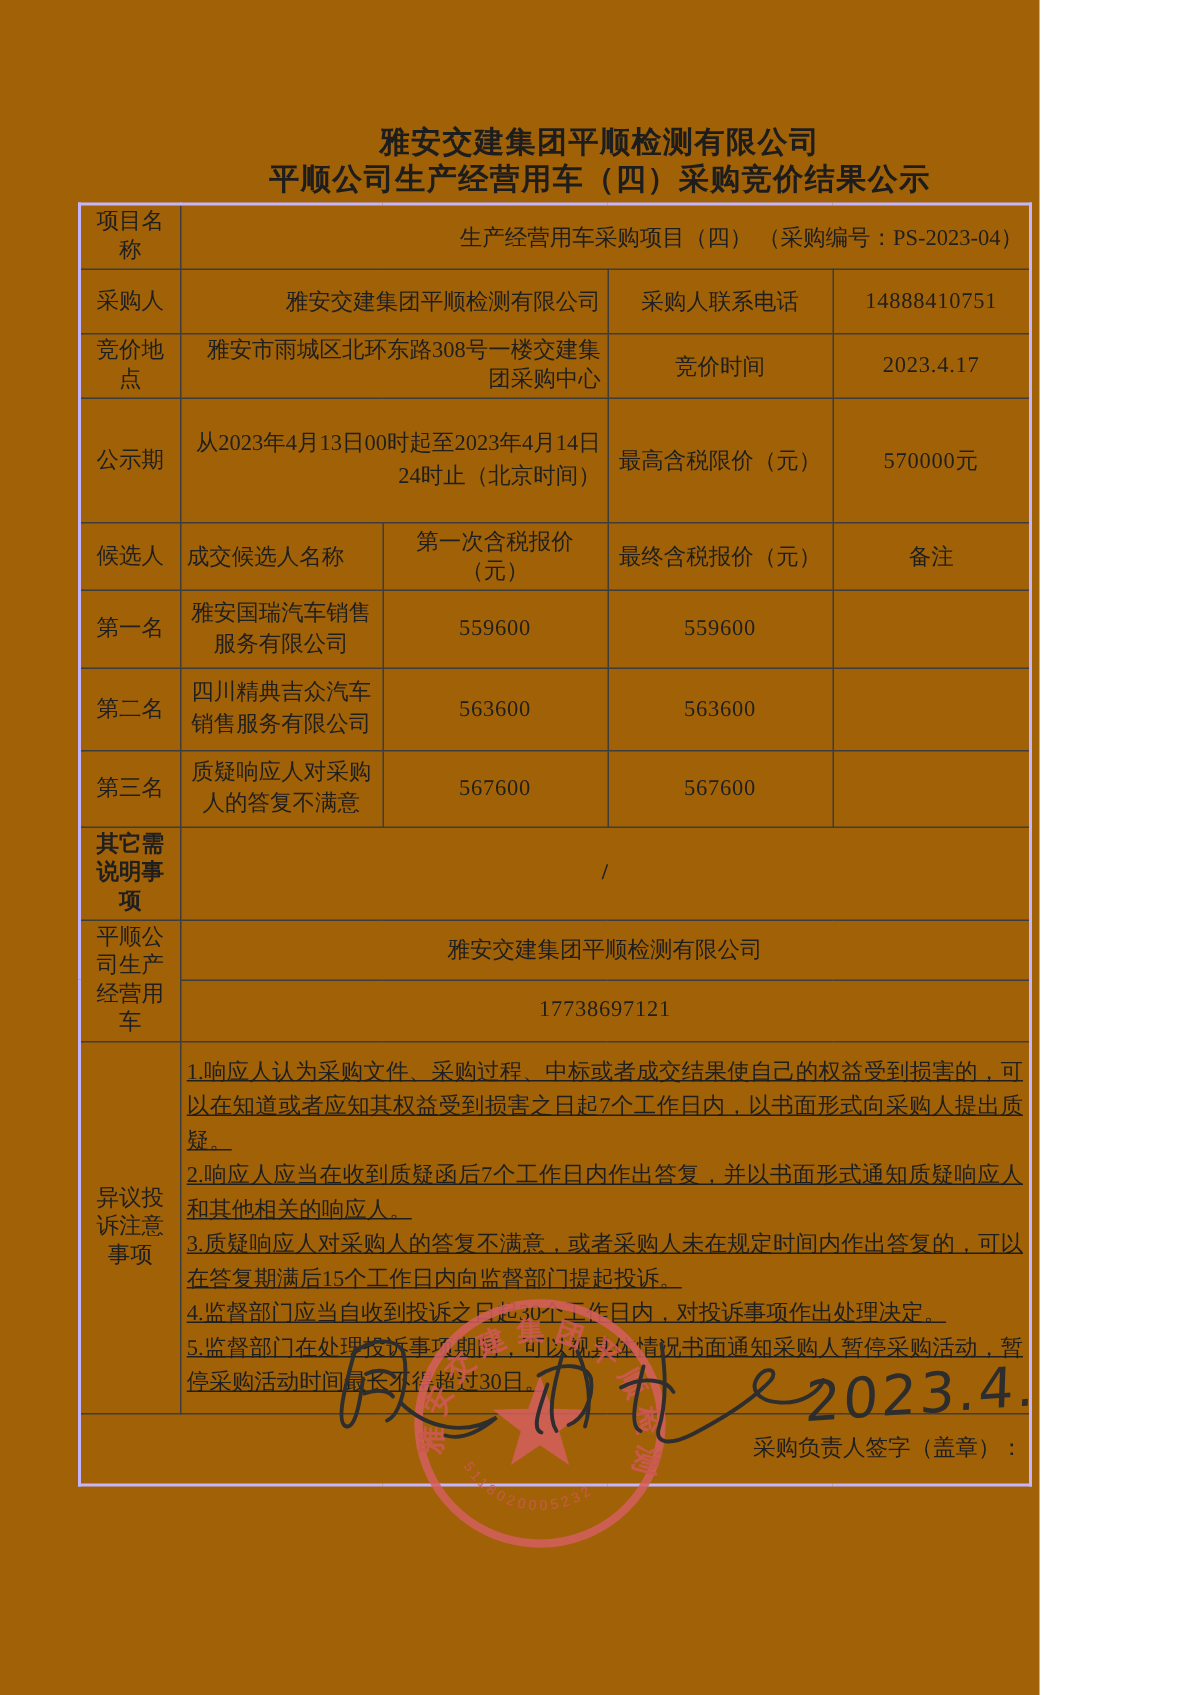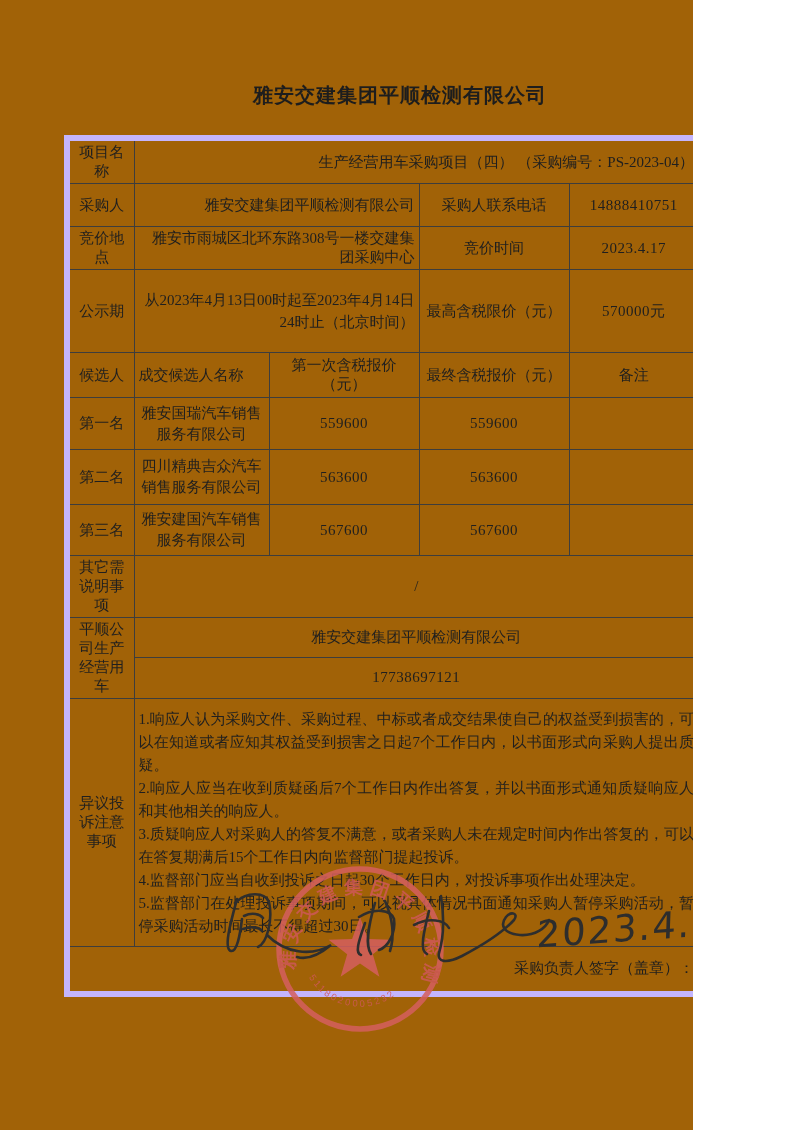--- a/index.html
+++ b/index.html
@@ -10,54 +10,55 @@
     font-family:"Liberation Serif","DejaVu Serif",serif;
     color:#222;
   }
   .title-block { position:absolute; top:83px; left:0; width:800px; text-align:center; }
   .title-line {
     font-family:"Liberation Sans","DejaVu Sans",sans-serif;
     font-weight:bold; font-size:20px; line-height:25px; color:#1d1d1d;
     letter-spacing:1px;
   }
   table.doc-table {
-    position:absolute; left:64px; top:135px; width:634px;
+    position:absolute; left:52px; top:135px; width:634px;
     border-collapse:collapse; table-layout:fixed;
-    border:6px solid #c4b5fd;
+    border:2px solid #c4b5fd;
   }
   .doc-table td {
     border:1.5px solid #3d3d3d;
     font-size:15px; color:#1f1f1f;
     padding:2px 4px; vertical-align:middle;
     overflow:hidden;
   }
   .lbl { text-align:center; line-height:19px; }
   .c { text-align:center; }
   .l { text-align:right; padding-left:7px; }
   .num { font-family:"Liberation Serif","DejaVu Serif",serif; letter-spacing:.5px; }
   .hdr-name { text-align:left; padding-right:3px; }
   .objection-cell { vertical-align:middle; padding:8px 10px 8px 10px; }
-  .objection-cell .obj-item { line-height:23px; text-align:justify; }
+  .objection-cell .obj-item { line-height:23px; text-align:justify;text-decoration:underline; }
   .sig-cell { text-align:left; padding-left:7px; font-size:15px; }
   
   tr.r1 td{height:42px;} tr.r2 td{height:43px;} tr.r3 td{height:42px;}
   tr.r4 td{height:83px;} tr.r5 td{height:45px;} tr.r6 td{height:52px;}
-  tr.r7 td{height:55px;} tr.r8 td{height:51px;} tr.r9 td{height:37px;}
+  tr.r7 td{height:55px;} tr.r8 td{height:51px;} tr.r9 td{height:37px;font-weight:bold;}
   tr.r10a td{height:37px;} tr.r10b td{height:38px;}
   tr.r11 td{height:248px;} tr.r12 td{height:47px;text-align:right;}
   .stamp-svg { position:absolute; left:273px; top:863px; opacity:.85; }
   .sign-svg  { position:absolute; left:215px; top:883px; }
 </style>
 </head>
 <body>
 
 <div class="page">
 
   <div class="title-block">
     <div class="title-line">雅安交建集团平顺检测有限公司</div>
+    <div class="title-line">平顺公司生产经营用车（四）采购竞价结果公示</div>
   </div>
 
   <table class="doc-table">
     <colgroup>
       <col style="width:67px">
         <col style="width:135px">
         <col style="width:150px">
       <col style="width:150px">
         <col style="width:132px">
     </colgroup>
@@ -108,21 +109,21 @@
     <tr class="r7">
       <td class="lbl">第二名</td>
       <td class="c" style="line-height:21px">四川精典吉众汽车销售服务有限公司</td>
       <td class="c num">563600</td>
       <td class="c num">563600</td>
       <td class="c"></td>
     </tr>
 
     <tr class="r8">
       <td class="lbl">第三名</td>
-      <td class="c" style="line-height:21px">雅安建国汽车销售服务有限公司</td>
+      <td class="c" style="line-height:21px">质疑响应人对采购人的答复不满意</td>
       <td class="c num">567600</td>
       <td class="c num">567600</td>
       <td class="c"></td>
     </tr>
 
     <tr class="r9">
       <td class="lbl">其它需说明事项</td>
       <td class="c" colspan="4">/</td>
     </tr>
 

